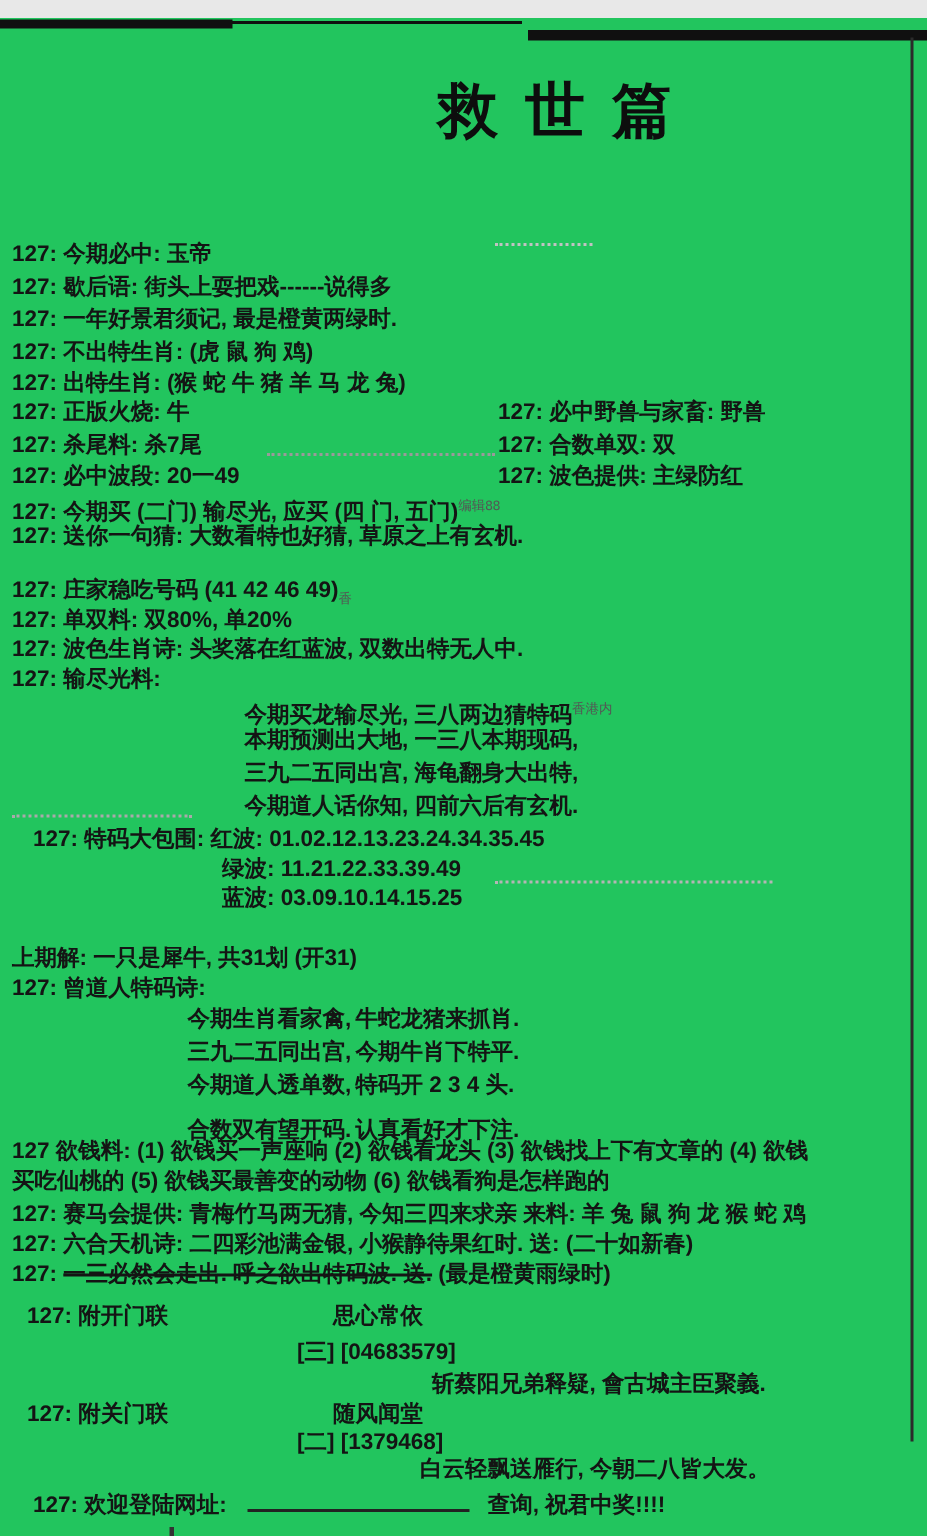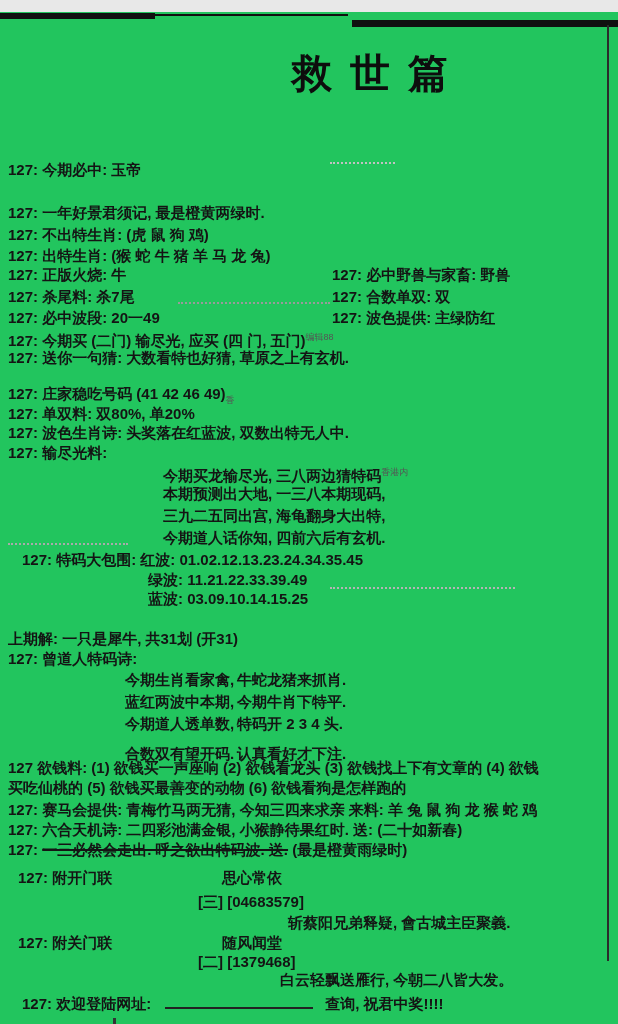--- a/index.html
+++ b/index.html
@@ -46,20 +46,21 @@
   <div class="vline" style="left:607px;top:13px;width:2px;height:936px;"></div>
   <div class="tick" style="left:113px;top:1006px;width:3px;height:18px;"></div>
   <div class="dots" style="top:150px;left:330px;width:65px;border-color:#c2c2c2;"></div>
   <div class="dots" style="top:290px;left:178px;width:152px;border-color:#9a9a9a;"></div>
   <div class="dots" style="top:531px;left:8px;width:120px;border-color:#aaa;"></div>
   <div class="dots" style="top:575px;left:330px;width:185px;border-color:#b5b5b5;"></div>
 
   <div class="title">救世篇</div>
 
   <div class="abs" style="left:8px;top:148px;">127: 今期必中: 玉帝</div>
+  <div class="abs" style="left:8px;top:170px;">127: 歇后语: 街头上耍把戏------说得多</div>
   <div class="abs" style="left:8px;top:191px;">127: 一年好景君须记, 最是橙黄两绿时.</div>
   <div class="abs" style="left:8px;top:213px;">127: 不出特生肖: (虎 鼠 狗 鸡)</div>
   <div class="abs" style="left:8px;top:234px;">127: 出特生肖:  (猴 蛇 牛 猪 羊 马 龙 兔)</div>
 
   <div class="row2" style="top:253px;">
     <span class="l">127: 正版火烧: 牛</span>
     <span class="r">127: 必中野兽与家畜: 野兽</span>
   </div>
   <div class="row2" style="top:275px;">
     <span class="l">127: 杀尾料: 杀7尾</span>
@@ -95,21 +96,21 @@
   <div class="abs" style="left:148px;top:558px;">绿波: 11.21.22.33.39.49</div>
   <div class="abs" style="left:148px;top:577px;">蓝波: 03.09.10.14.15.25</div>
 
   <div class="abs" style="left:8px;top:617px;">上期解: 一只是犀牛, 共31划 (开31)</div>
   <div class="abs" style="left:8px;top:637px;">127: 曾道人特码诗:</div>
 
   <div class="poemline" style="left:125px;top:658px;">
     <span class="p2a">今期生肖看家禽,</span><span>牛蛇龙猪来抓肖.</span>
   </div>
   <div class="poemline" style="left:125px;top:680px;">
-    <span class="p2a">蓝红两波中本期,</span><span>今期牛肖下特平.</span>
+    <span class="p2a">三九二五同出宫,</span><span>今期牛肖下特平.</span>
   </div>
   <div class="poemline" style="left:125px;top:702px;">
     <span class="p2a">今期道人透单数,</span><span>特码开 2 3 4 头.</span>
   </div>
   <div class="poemline" style="left:125px;top:732px;">
     <span class="p2a">合数双有望开码.</span><span>认真看好才下注.</span>
   </div>
 
   <div class="abs" style="left:8px;top:746px;">127 欲钱料: (1) 欲钱买一声座响 (2) 欲钱看龙头 (3) 欲钱找上下有文章的 (4) 欲钱</div>
   <div class="abs" style="left:8px;top:766px;">买吃仙桃的 (5) 欲钱买最善变的动物 (6) 欲钱看狗是怎样跑的</div>

